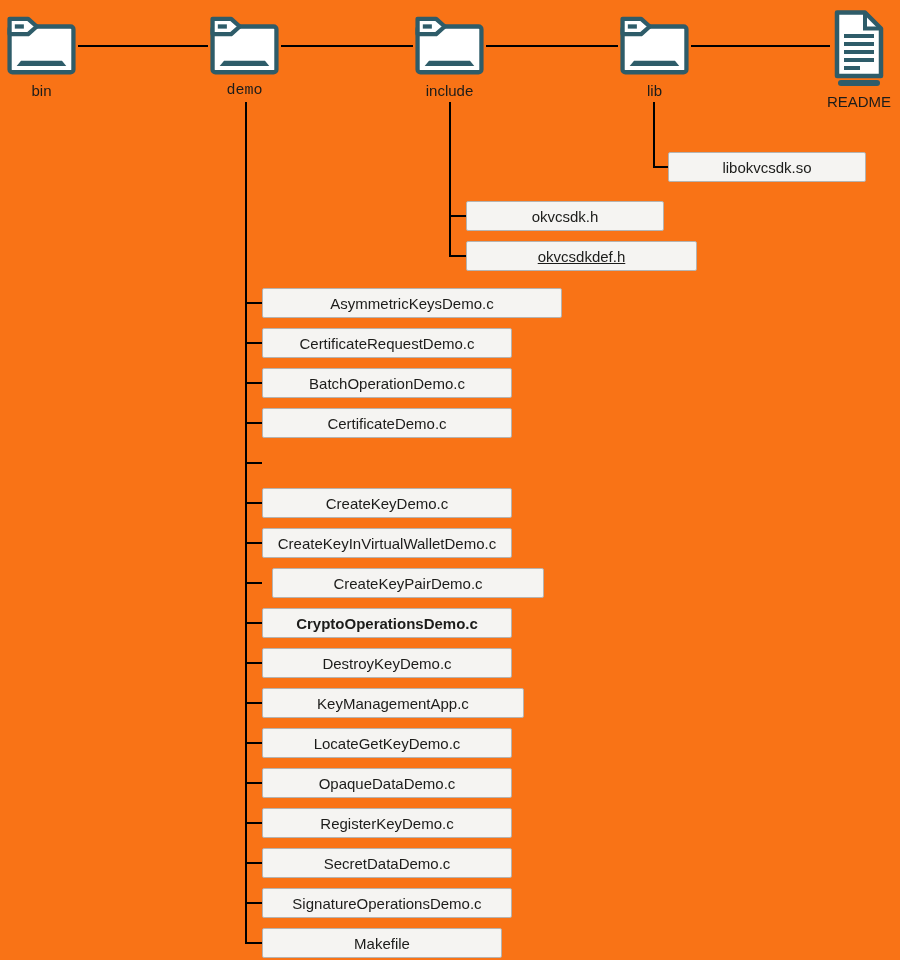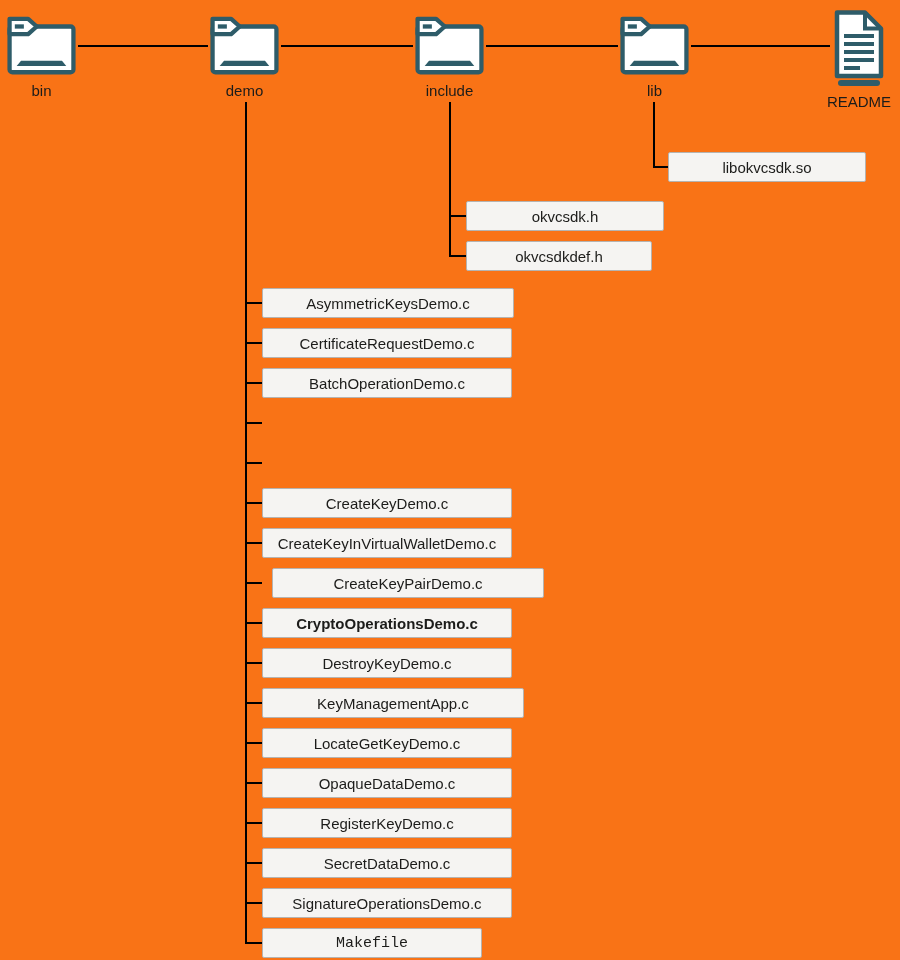--- a/index.html
+++ b/index.html
@@ -27,29 +27,30 @@
         <path d="M4.5 3 L24 3 L33 11 L24 19 L4.5 19 Z" fill="#ffffff" stroke="var(--teal)" stroke-width="4.5" stroke-linejoin="round"></path>
         <line x1="10" y1="11" x2="19.5" y2="11" stroke="var(--teal)" stroke-width="4.5"></line>
       </svg></div>
     <div class="nodelabel" style="left: -38.5px; top: 82px;">bin</div>
     <div class="icon" style="left: 208px; top: 16px;"><svg width="73" height="61" viewBox="0 0 76 64">
         <rect x="4.5" y="11" width="67" height="48" rx="3" fill="#ffffff" stroke="var(--teal)" stroke-width="4.5"></rect>
         <path d="M12 52.5 L64 52.5 L59.5 47 L16.5 47 Z" fill="var(--teal)"></path>
         <path d="M4.5 3 L24 3 L33 11 L24 19 L4.5 19 Z" fill="#ffffff" stroke="var(--teal)" stroke-width="4.5" stroke-linejoin="round"></path>
         <line x1="10" y1="11" x2="19.5" y2="11" stroke="var(--teal)" stroke-width="4.5"></line>
       </svg></div>
-    <div class="nodelabel" style="left: 164.5px; top: 82px;">demo</div>
+    <div class="nodelabel" style="left: 164.5px; top: 82px; font-family: Liberation Mono, monospace;">demo</div>
     <div class="line" style="left: 245px; top: 102px; width: 2px; height: 842px;"></div>
     <div class="line" style="left: 246px; top: 302px; width: 16px; height: 2px;"></div>
-    <div class="filebox" style="left: 262px; top: 288px; width: 252px;">AsymmetricKeysDemo.c</div>
+    <div class="filebox" style="left: 262px; top: 288px; width: 300px;">AsymmetricKeysDemo.c</div>
     <div class="line" style="left: 246px; top: 342px; width: 16px; height: 2px;"></div>
     <div class="filebox" style="left: 262px; top: 328px; width: 250px;">CertificateRequestDemo.c</div>
     <div class="line" style="left: 246px; top: 382px; width: 16px; height: 2px;"></div>
     <div class="filebox" style="left: 262px; top: 368px; width: 250px;">BatchOperationDemo.c</div>
     <div class="line" style="left: 246px; top: 422px; width: 16px; height: 2px;"></div>
+    <div class="filebox" style="left: 262px; top: 408px; width: 250px;">CertificateDemo.c</div>
     <div class="line" style="left: 246px; top: 462px; width: 16px; height: 2px;"></div>
     <div class="line" style="left: 246px; top: 502px; width: 16px; height: 2px;"></div>
     <div class="filebox" style="left: 262px; top: 488px; width: 250px;">CreateKeyDemo.c</div>
     <div class="line" style="left: 246px; top: 542px; width: 16px; height: 2px;"></div>
     <div class="filebox" style="left: 262px; top: 528px; width: 250px;">CreateKeyInVirtualWalletDemo.c</div>
     <div class="line" style="left: 246px; top: 582px; width: 16px; height: 2px;"></div>
     <div class="filebox" style="left: 272px; top: 568px; width: 272px;">CreateKeyPairDemo.c</div>
     <div class="line" style="left: 246px; top: 622px; width: 16px; height: 2px;"></div>
     <div class="filebox" style="left: 262px; top: 608px; width: 250px; font-weight: bold;">CryptoOperationsDemo.c</div>
     <div class="line" style="left: 246px; top: 662px; width: 16px; height: 2px;"></div>
@@ -60,33 +61,33 @@
     <div class="filebox" style="left: 262px; top: 728px; width: 250px;">LocateGetKeyDemo.c</div>
     <div class="line" style="left: 246px; top: 782px; width: 16px; height: 2px;"></div>
     <div class="filebox" style="left: 262px; top: 768px; width: 250px;">OpaqueDataDemo.c</div>
     <div class="line" style="left: 246px; top: 822px; width: 16px; height: 2px;"></div>
     <div class="filebox" style="left: 262px; top: 808px; width: 250px;">RegisterKeyDemo.c</div>
     <div class="line" style="left: 246px; top: 862px; width: 16px; height: 2px;"></div>
     <div class="filebox" style="left: 262px; top: 848px; width: 250px;">SecretDataDemo.c</div>
     <div class="line" style="left: 246px; top: 902px; width: 16px; height: 2px;"></div>
     <div class="filebox" style="left: 262px; top: 888px; width: 250px;">SignatureOperationsDemo.c</div>
     <div class="line" style="left: 246px; top: 942px; width: 16px; height: 2px;"></div>
-    <div class="filebox" style="left: 262px; top: 928px; width: 220px; font-family: Liberation Mono, monospace;">Makefile</div>
+    <div class="filebox" style="left: 262px; top: 928px; width: 240px;">Makefile</div>
     <div class="icon" style="left: 413px; top: 16px;"><svg width="73" height="61" viewBox="0 0 76 64">
         <rect x="4.5" y="11" width="67" height="48" rx="3" fill="#ffffff" stroke="var(--teal)" stroke-width="4.5"></rect>
         <path d="M12 52.5 L64 52.5 L59.5 47 L16.5 47 Z" fill="var(--teal)"></path>
         <path d="M4.5 3 L24 3 L33 11 L24 19 L4.5 19 Z" fill="#ffffff" stroke="var(--teal)" stroke-width="4.5" stroke-linejoin="round"></path>
         <line x1="10" y1="11" x2="19.5" y2="11" stroke="var(--teal)" stroke-width="4.5"></line>
       </svg></div>
     <div class="nodelabel" style="left: 369.5px; top: 82px;">include</div>
     <div class="line" style="left: 449px; top: 102px; width: 2px; height: 155px;"></div>
     <div class="line" style="left: 450px; top: 215px; width: 16px; height: 2px;"></div>
     <div class="filebox" style="left: 466px; top: 201px; width: 198px;">okvcsdk.h</div>
     <div class="line" style="left: 450px; top: 255px; width: 16px; height: 2px;"></div>
-    <div class="filebox" style="left: 466px; top: 241px; width: 186px;">okvcsdkdef.h</div>
+    <div class="filebox" style="left: 466px; top: 241px; width: 231px; text-decoration: underline;">okvcsdkdef.h</div>
     <div class="icon" style="left: 618px; top: 16px;"><svg width="73" height="61" viewBox="0 0 76 64">
         <rect x="4.5" y="11" width="67" height="48" rx="3" fill="#ffffff" stroke="var(--teal)" stroke-width="4.5"></rect>
         <path d="M12 52.5 L64 52.5 L59.5 47 L16.5 47 Z" fill="var(--teal)"></path>
         <path d="M4.5 3 L24 3 L33 11 L24 19 L4.5 19 Z" fill="#ffffff" stroke="var(--teal)" stroke-width="4.5" stroke-linejoin="round"></path>
         <line x1="10" y1="11" x2="19.5" y2="11" stroke="var(--teal)" stroke-width="4.5"></line>
       </svg></div>
     <div class="nodelabel" style="left: 574.5px; top: 82px;">lib</div>
     <div class="line" style="left: 653px; top: 102px; width: 2px; height: 66px;"></div>
     <div class="line" style="left: 654px; top: 166px; width: 14px; height: 2px;"></div>
     <div class="filebox" style="left: 668px; top: 152px; width: 198px;">libokvcsdk.so</div>

